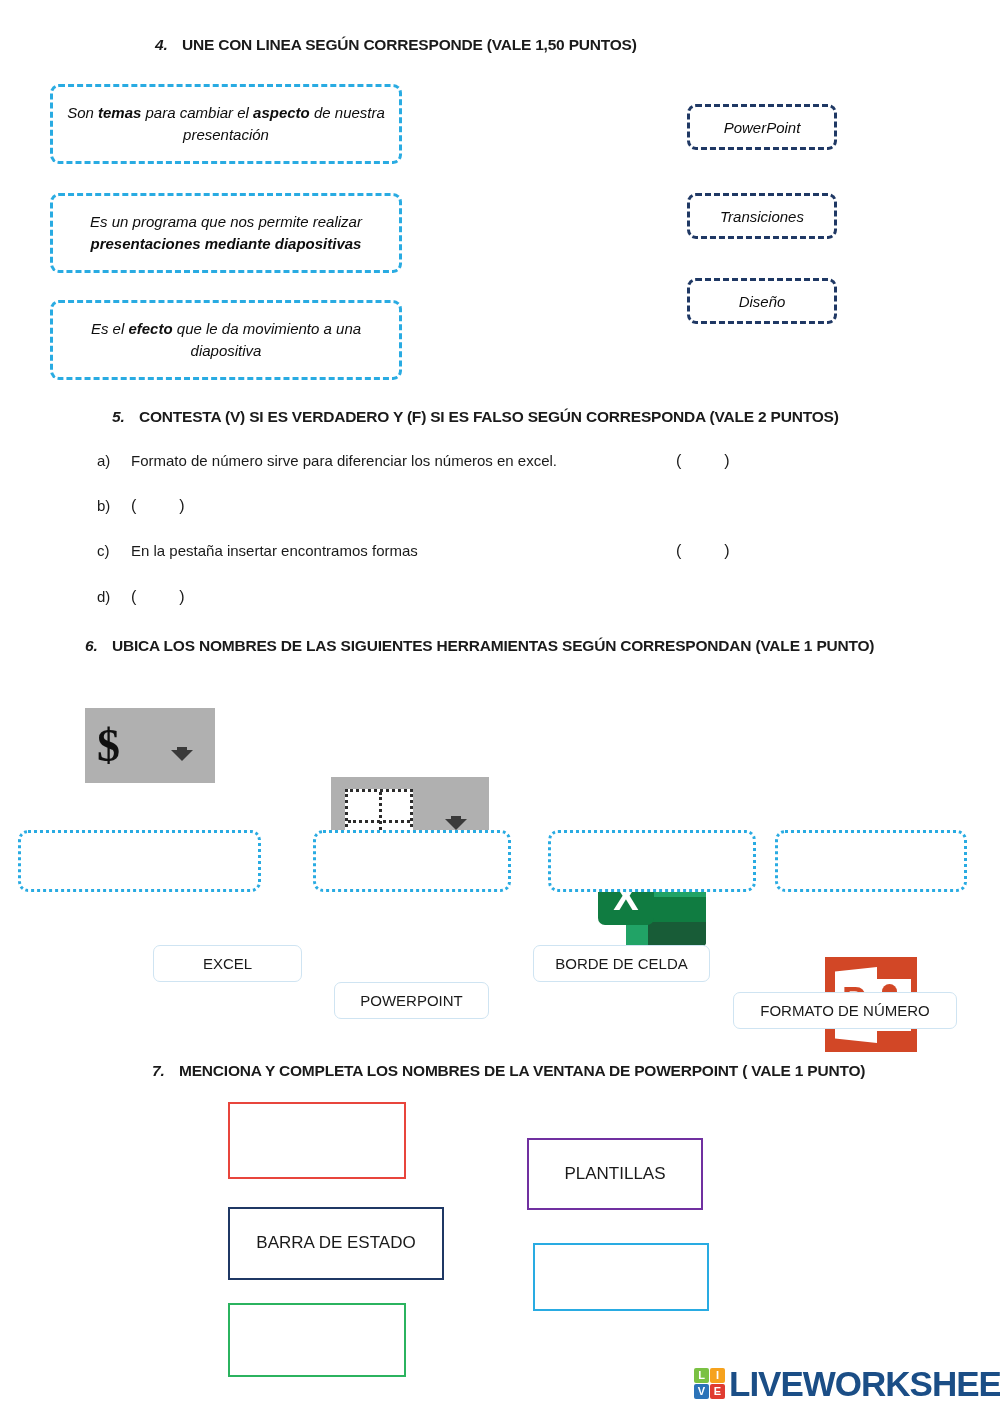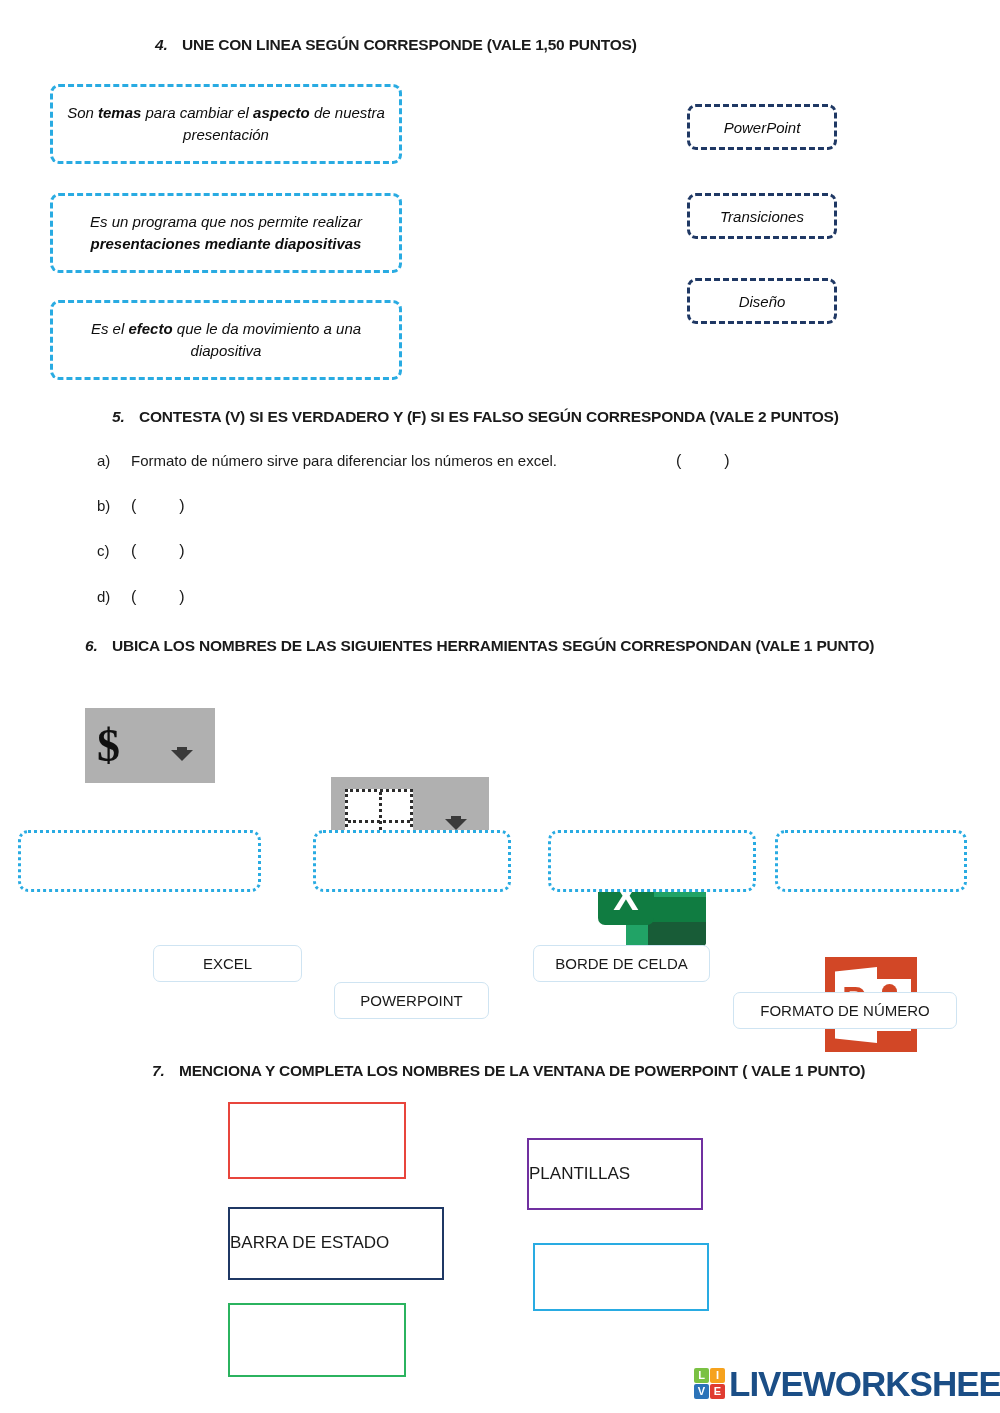--- a/index.html
+++ b/index.html
@@ -243,21 +243,21 @@
     color: #1a1a1a;
     white-space: nowrap;
   }
 
   
   .s7box {
     box-sizing: border-box;
     background: #ffffff;
     display: flex;
     align-items: center;
-    justify-content: flex-start;
+    justify-content: center;
     text-align: center;
     font-size: 17px;
     line-height: 1.35;
     color: #1a1a1a;
   }
 
   
   .lw-logo {
     display: flex;
     align-items: center;
@@ -351,20 +351,21 @@
       <span>(</span>
       <span style="display:inline-block; width:34px; text-align:center;"></span>
       <span>)</span>
     </span>
   </div>
 </div>
 
 <div class="abs" style="left:97px; top:542px; width:760px;">
   <div style="display:flex; align-items:baseline;">
     <span class="tf-letter" style="width:34px;">c)</span>
+    <span class="tf-text" style="width:545px;">En la pestaña insertar encontramos formas</span>
     <span style="font-size:16px;">
       <span>(</span>
       <span style="display:inline-block; width:34px; text-align:center;"></span>
       <span>)</span>
     </span>
   </div>
 </div>
 
 <div class="abs" style="left:97px; top:588px; width:760px;">
   <div style="display:flex; align-items:baseline;">

